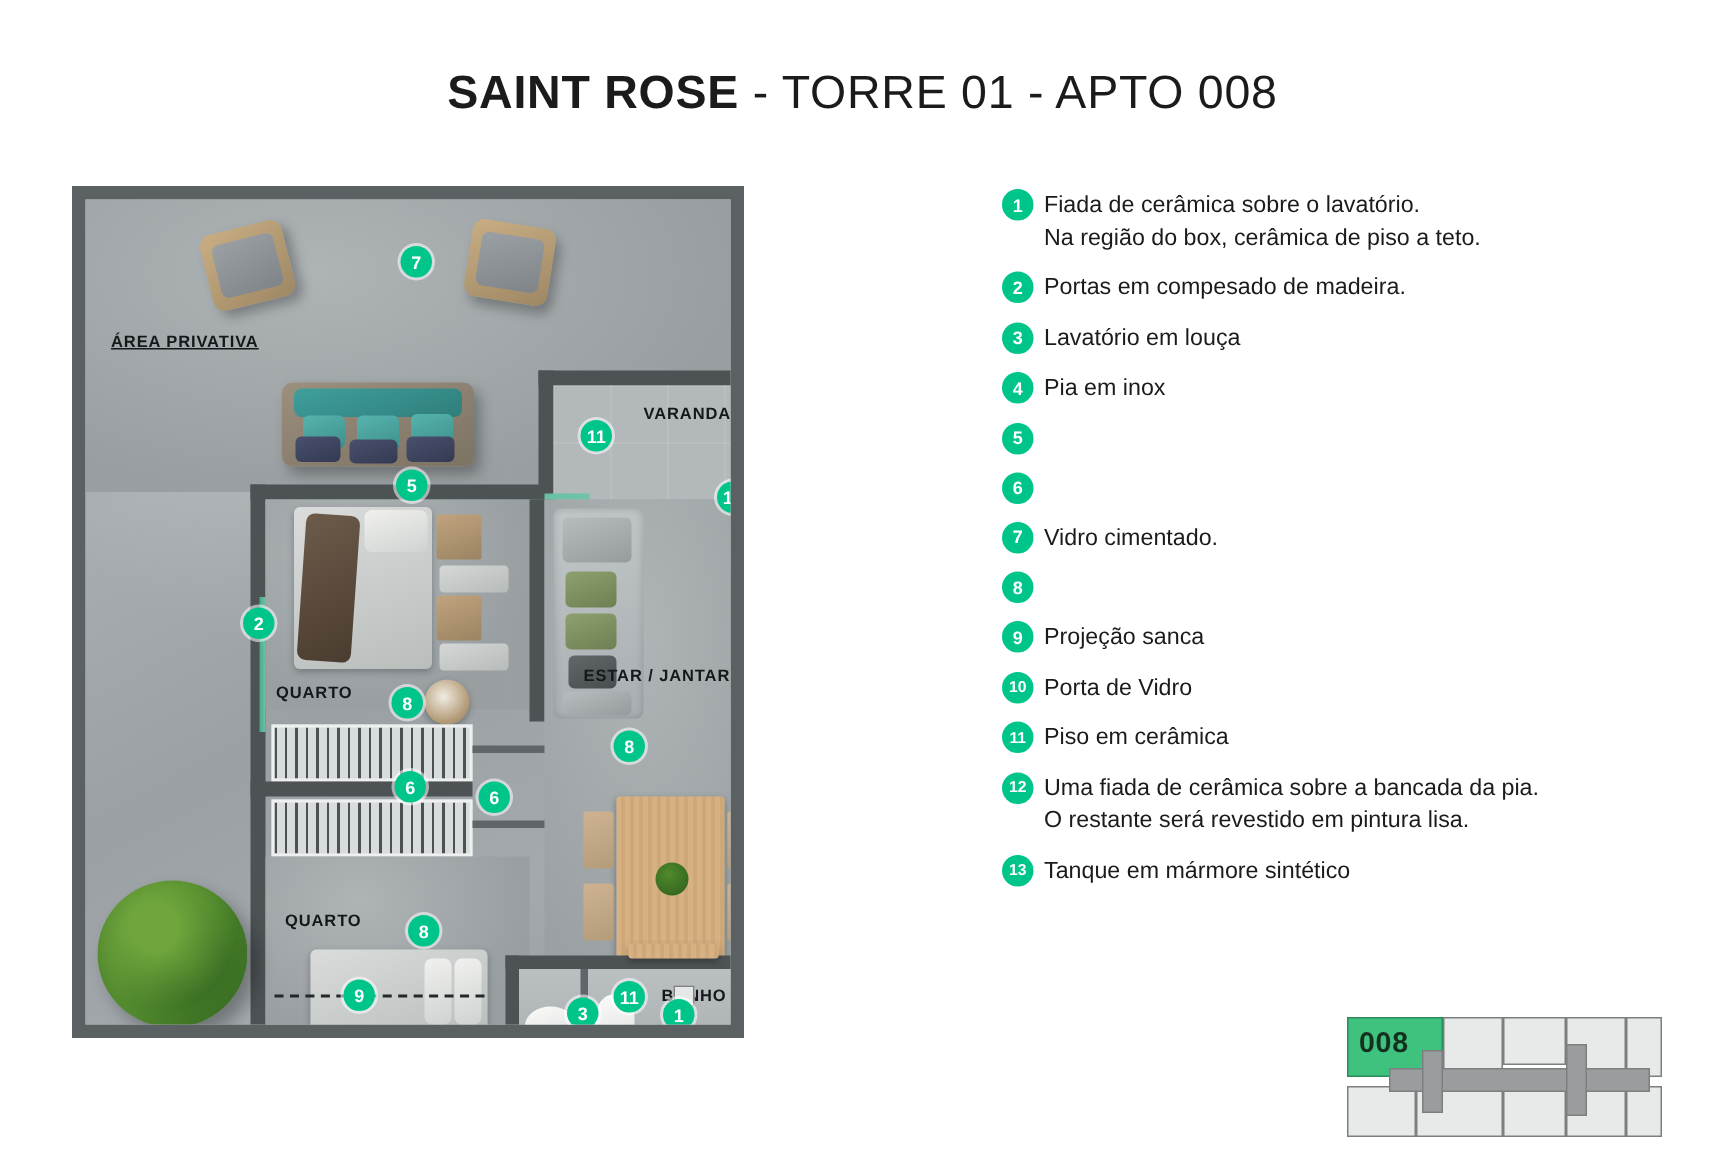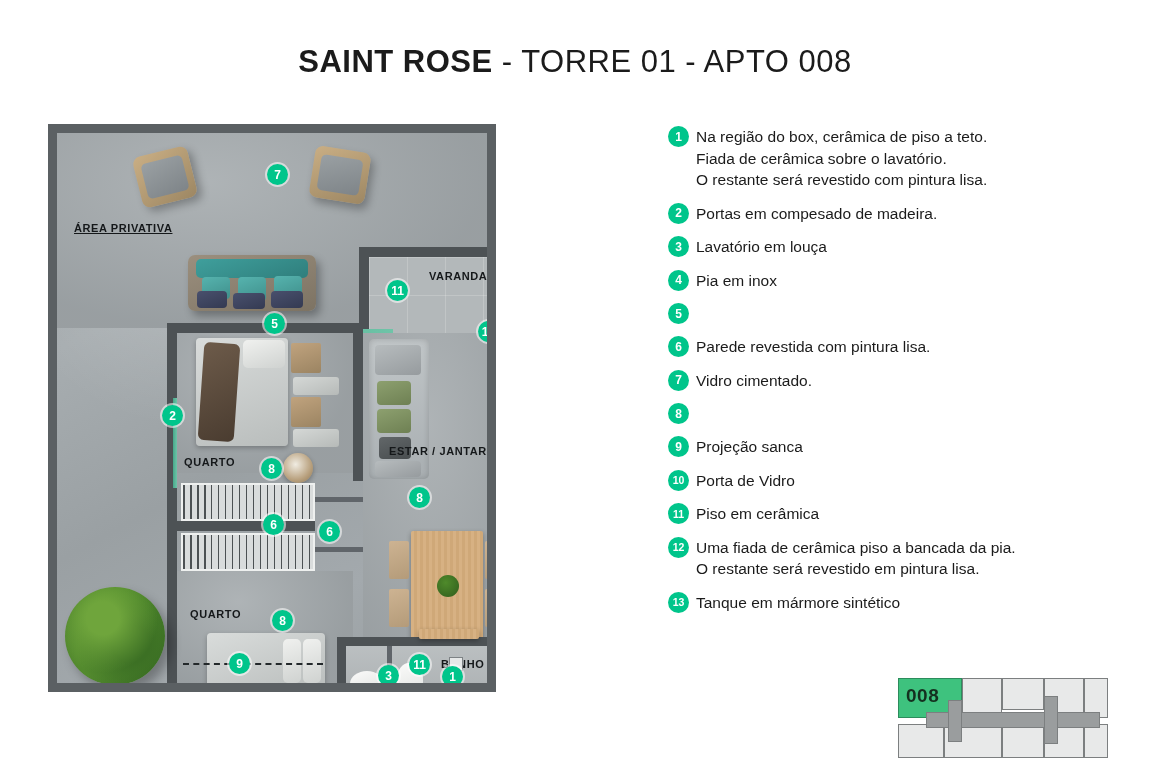--- a/index.html
+++ b/index.html
@@ -231,23 +231,22 @@
 
   <div class="tree" style="left:8px;top:454px;width:100px;height:98px;"></div>
 
 </div>
 
 <div id="legend">
 
   <div class="leg-row">
     <div class="leg-num">1</div>
     <div class="leg-txt">
+      <span class="l2">Fiada de cerâmica sobre o lavatório.</span>
       <span class="l2">Na região do box, cerâmica de piso a teto.</span>
-      <span class="l2">Fiada de cerâmica sobre o lavatório.</span>
-      <span class="l2">O restante será revestido com pintura lisa.</span>
     </div>
   </div>
 
   <div class="leg-row">
     <div class="leg-num">2</div>
     <div class="leg-txt">
       <span class="l2">Portas em compesado de madeira.</span>
     </div>
   </div>
 
@@ -260,21 +259,20 @@
     <div class="leg-num">4</div>
     <div class="leg-txt">Pia em inox</div>
   </div>
 
   <div class="leg-row">
     <div class="leg-num">5</div>
   </div>
 
   <div class="leg-row">
     <div class="leg-num">6</div>
-    <div class="leg-txt">Parede revestida com pintura lisa.</div>
   </div>
 
   <div class="leg-row">
     <div class="leg-num">7</div>
     <div class="leg-txt">Vidro cimentado.</div>
   </div>
 
   <div class="leg-row">
     <div class="leg-num">8</div>
   </div>
@@ -290,21 +288,21 @@
   </div>
 
   <div class="leg-row">
     <div class="leg-num two">11</div>
     <div class="leg-txt">Piso em cerâmica</div>
   </div>
 
   <div class="leg-row">
     <div class="leg-num two">12</div>
     <div class="leg-txt">
-      <span class="l2">Uma fiada de cerâmica piso a bancada da pia.</span>
+      <span class="l2">Uma fiada de cerâmica sobre a bancada da pia.</span>
       <span class="l2">O restante será revestido em pintura lisa.</span>
     </div>
   </div>
 
   <div class="leg-row">
     <div class="leg-num two">13</div>
     <div class="leg-txt">Tanque em mármore sintético</div>
   </div>
 
 </div>

